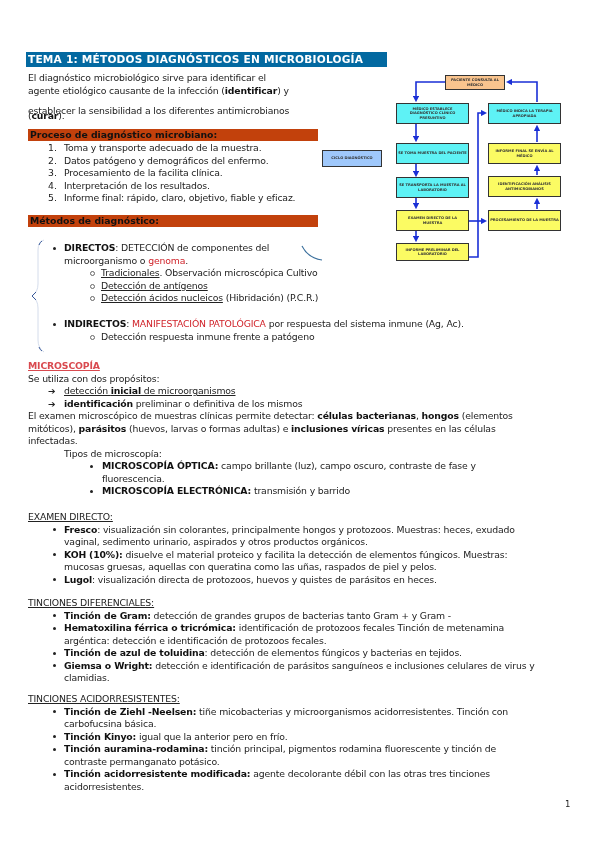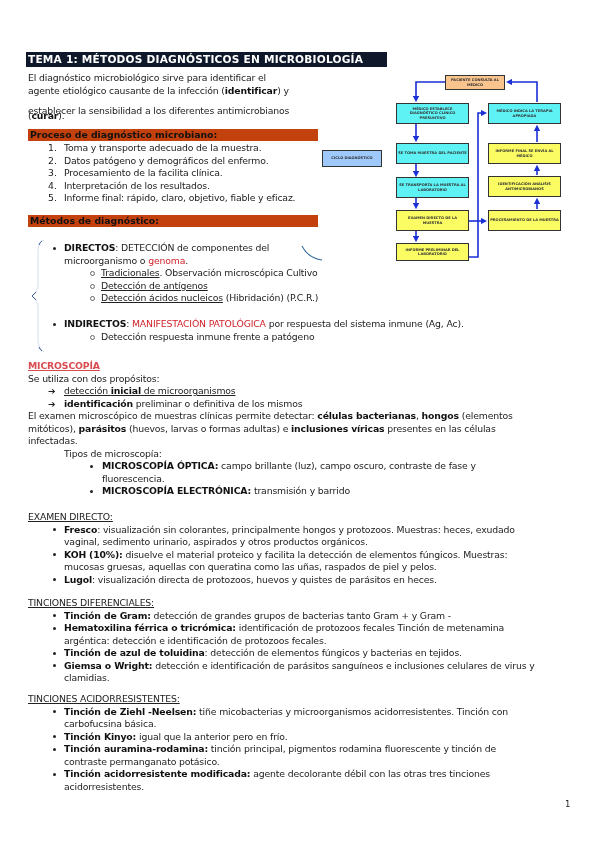--- a/index.html
+++ b/index.html
@@ -4,21 +4,21 @@
 <style>
   html, body { margin:0; padding:0; background:#ffffff; }
   body { width:600px; height:848px; position:relative; overflow:hidden;
          font-family:"DejaVu Sans", sans-serif; color:#222; }
   .page { position:absolute; left:0; top:0; width:600px; height:848px; }
   .abs { position:absolute; }
   .t { font-size:9.3px; line-height:12.4px; letter-spacing:-0.15px; white-space:nowrap; }
   b { font-weight:bold; color:#111; }
   .red { color:#d0232a; }
   .u { text-decoration:underline; }
-  .title-bar { left:26px; top:52px; width:359px; height:15px; background:#0f172a; color:#fff;
+  .title-bar { left:26px; top:52px; width:359px; height:15px; background:#0369a1; color:#fff;
                font-weight:bold; font-size:10.6px; line-height:15px; letter-spacing:0.2px;
                padding-left:2px; white-space:nowrap; overflow:hidden; }
   .pink-bar { background:#c2410c; height:12px; font-size:9.3px; line-height:12px; font-weight:bold;
               color:#111; padding-left:2px; white-space:nowrap; }
   .bullet { position:absolute; width:3px; height:3px; border-radius:50%; background:#222; }
   .circ { position:absolute; width:3px; height:3px; border-radius:50%; border:0.8px solid #666; }
   .arrowg { position:absolute; font-size:9px; line-height:12px; }
   .num { position:absolute; font-size:9.3px; line-height:12.4px; }
   
   .dbox { position:absolute; border:1.5px solid #333; box-sizing:border-box;

